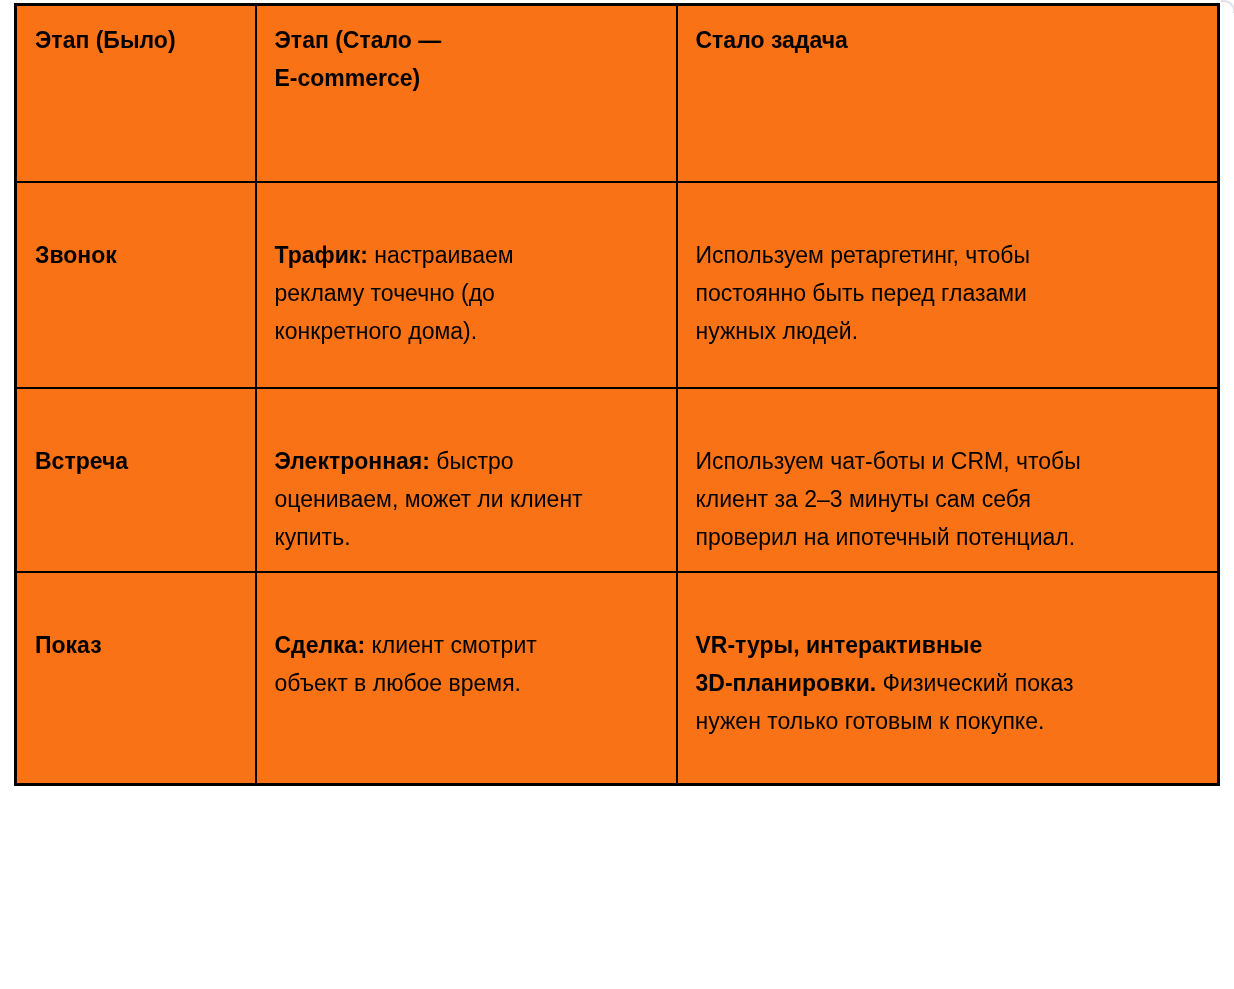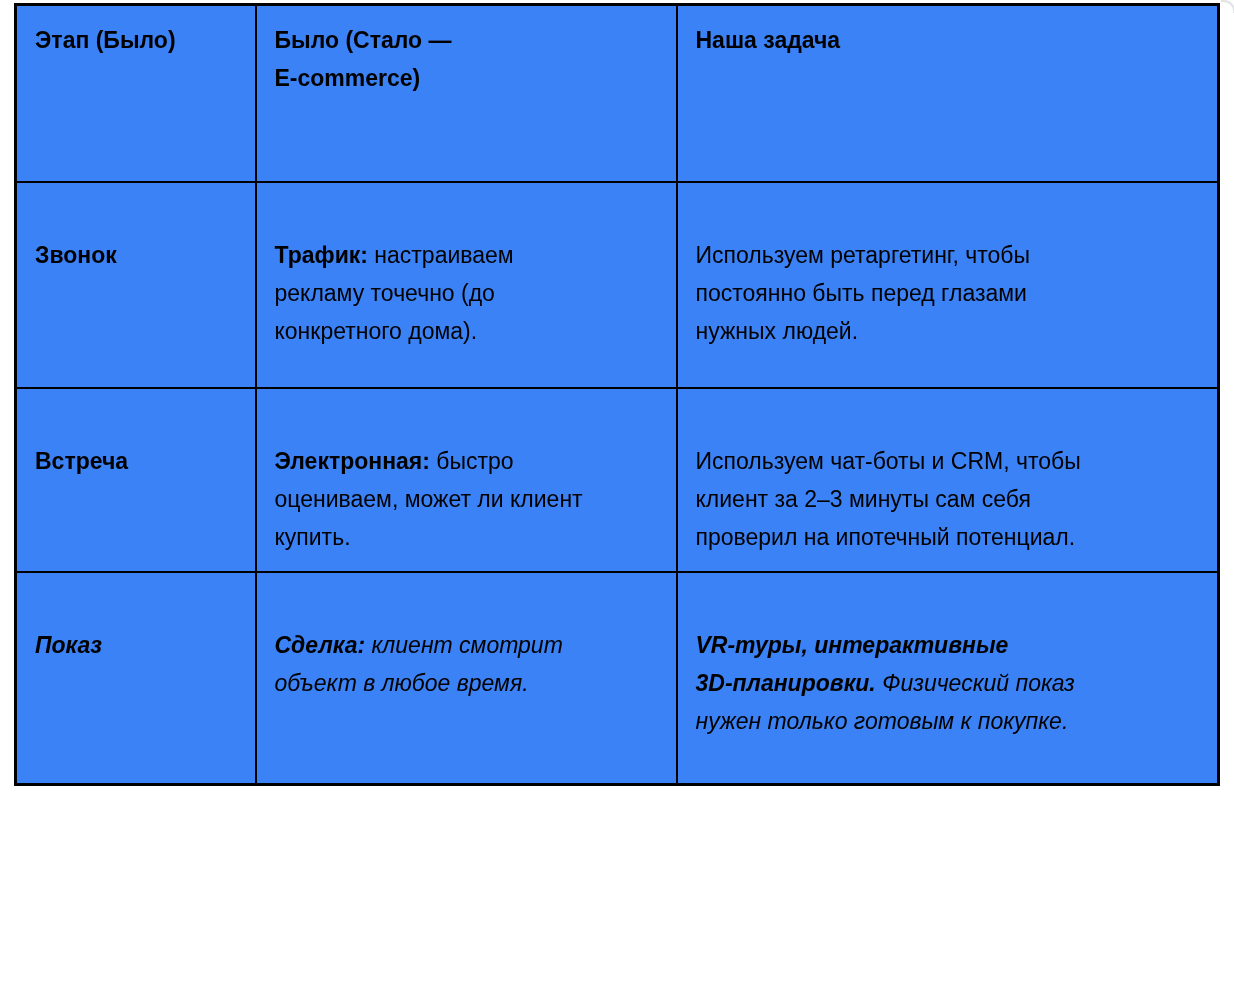--- a/index.html
+++ b/index.html
@@ -29,21 +29,21 @@
     box-sizing: border-box;
   }
   table.comparison {
     position: absolute;
     left: 14px;
     top: 3px;
     border-collapse: collapse;
     table-layout: fixed;
     width: 1203px;
     border: 3px solid #000000;
-    background: #3b82f6;
+    background: #f97316;
   }
   table.comparison td, table.comparison th {
     border: 2px solid #000000;
     vertical-align: top;
     text-align: left;
     padding: 15px 18px;
     font-size: 23px;
     line-height: 38px;
     color: #000000;
     white-space: pre-line;
@@ -51,44 +51,44 @@
     box-sizing: border-box;
     font-weight: normal;
   }
   table.comparison th { font-weight: bold; }
   .col-old  { width: 240px; }
   .col-new  { width: 421px; }
   .col-task { width: 542px; }
   tr.hdr  { height: 177px; }
   tr.r0   { height: 206px; }
   tr.r1   { height: 178px; }
-  tr.r2   { height: 213px; font-style: italic; }
+  tr.r2   { height: 213px; }
   tr.r3   { height: 168px; }
   .lead { font-weight: bold; margin-top: 24px; }
   .stage-old-label { font-weight: bold; }
 </style>
 </head>
 <body>
 
 <div class="doc-canvas">
 
   <div class="page-corner"></div>
 
   <table class="comparison">
     <colgroup>
       <col class="col-old">
       <col class="col-new">
       <col class="col-task">
     </colgroup>
     <tbody>
       <tr class="hdr">
         <th>Этап (Было)</th>
-        <th>Было (Стало —
+        <th>Этап (Стало —
 E-commerce)</th>
-        <th>Наша задача</th>
+        <th>Стало задача</th>
       </tr>
 
       <tr class="r0">
         <td>
           <span class="stage-old-label">Звонок</span>
         </td>
         <td>
           <span class="lead">Трафик:</span><span> настраиваем
 рекламу точечно (до
 конкретного дома).</span>

